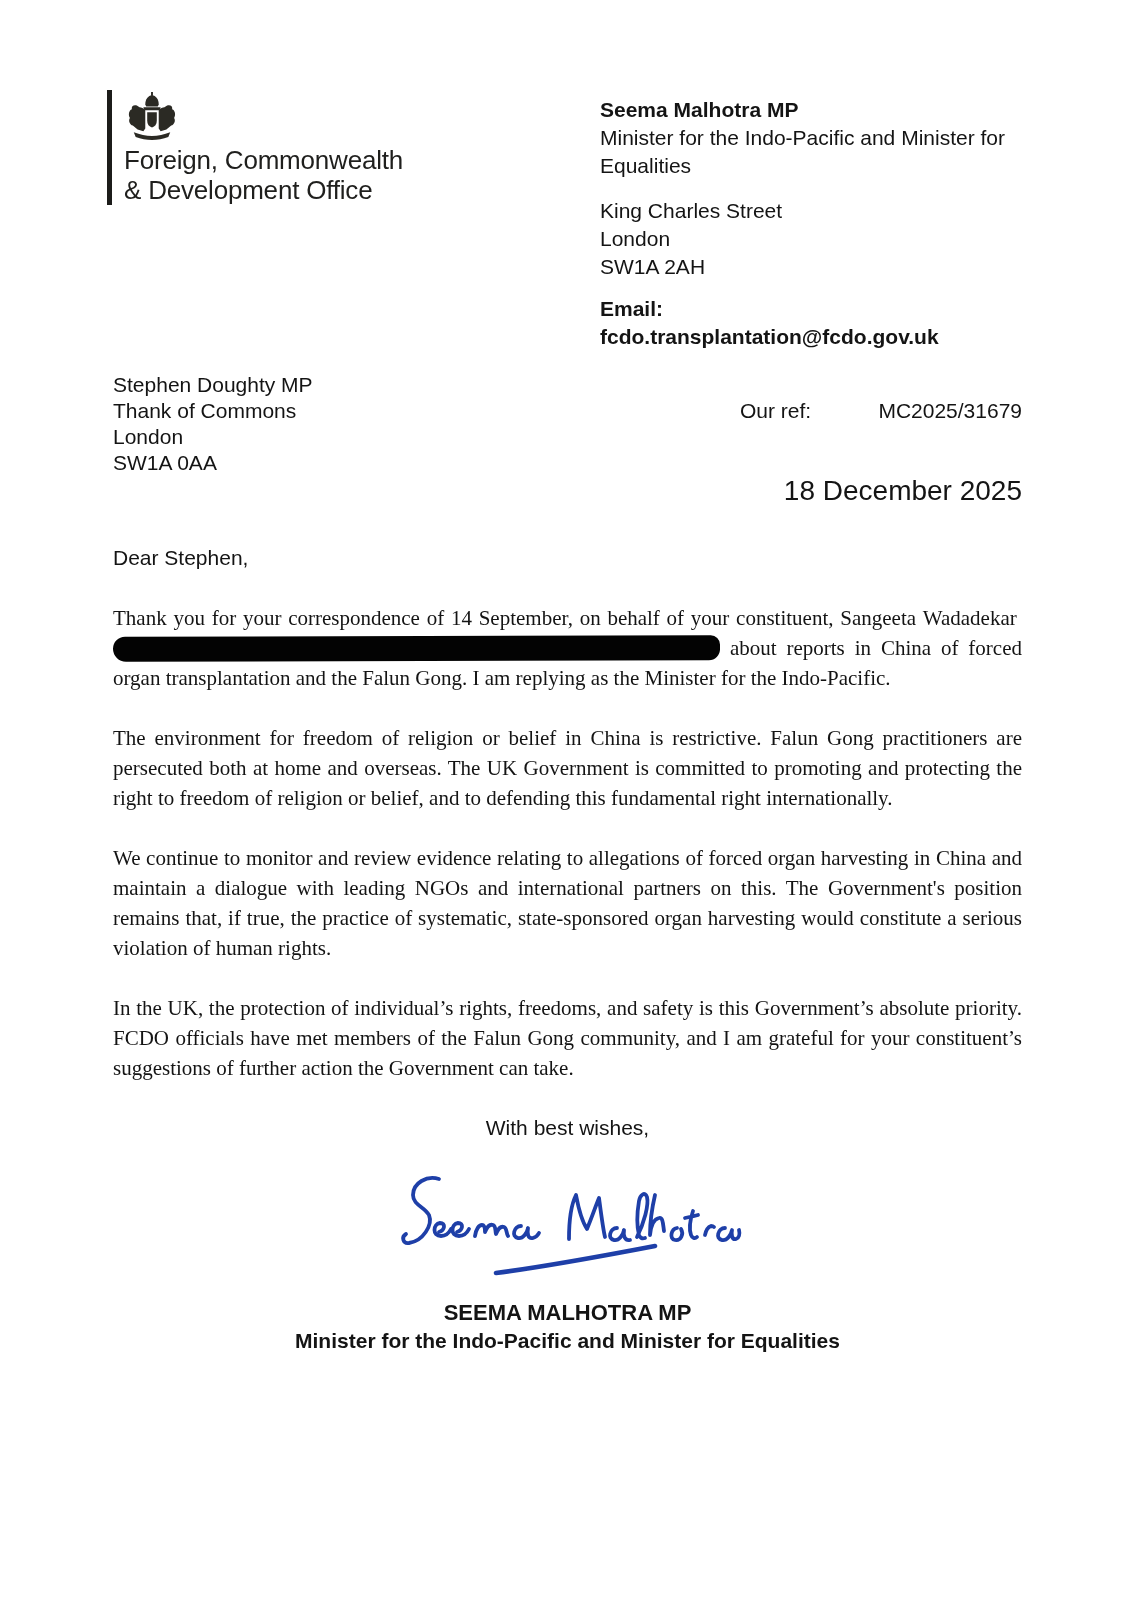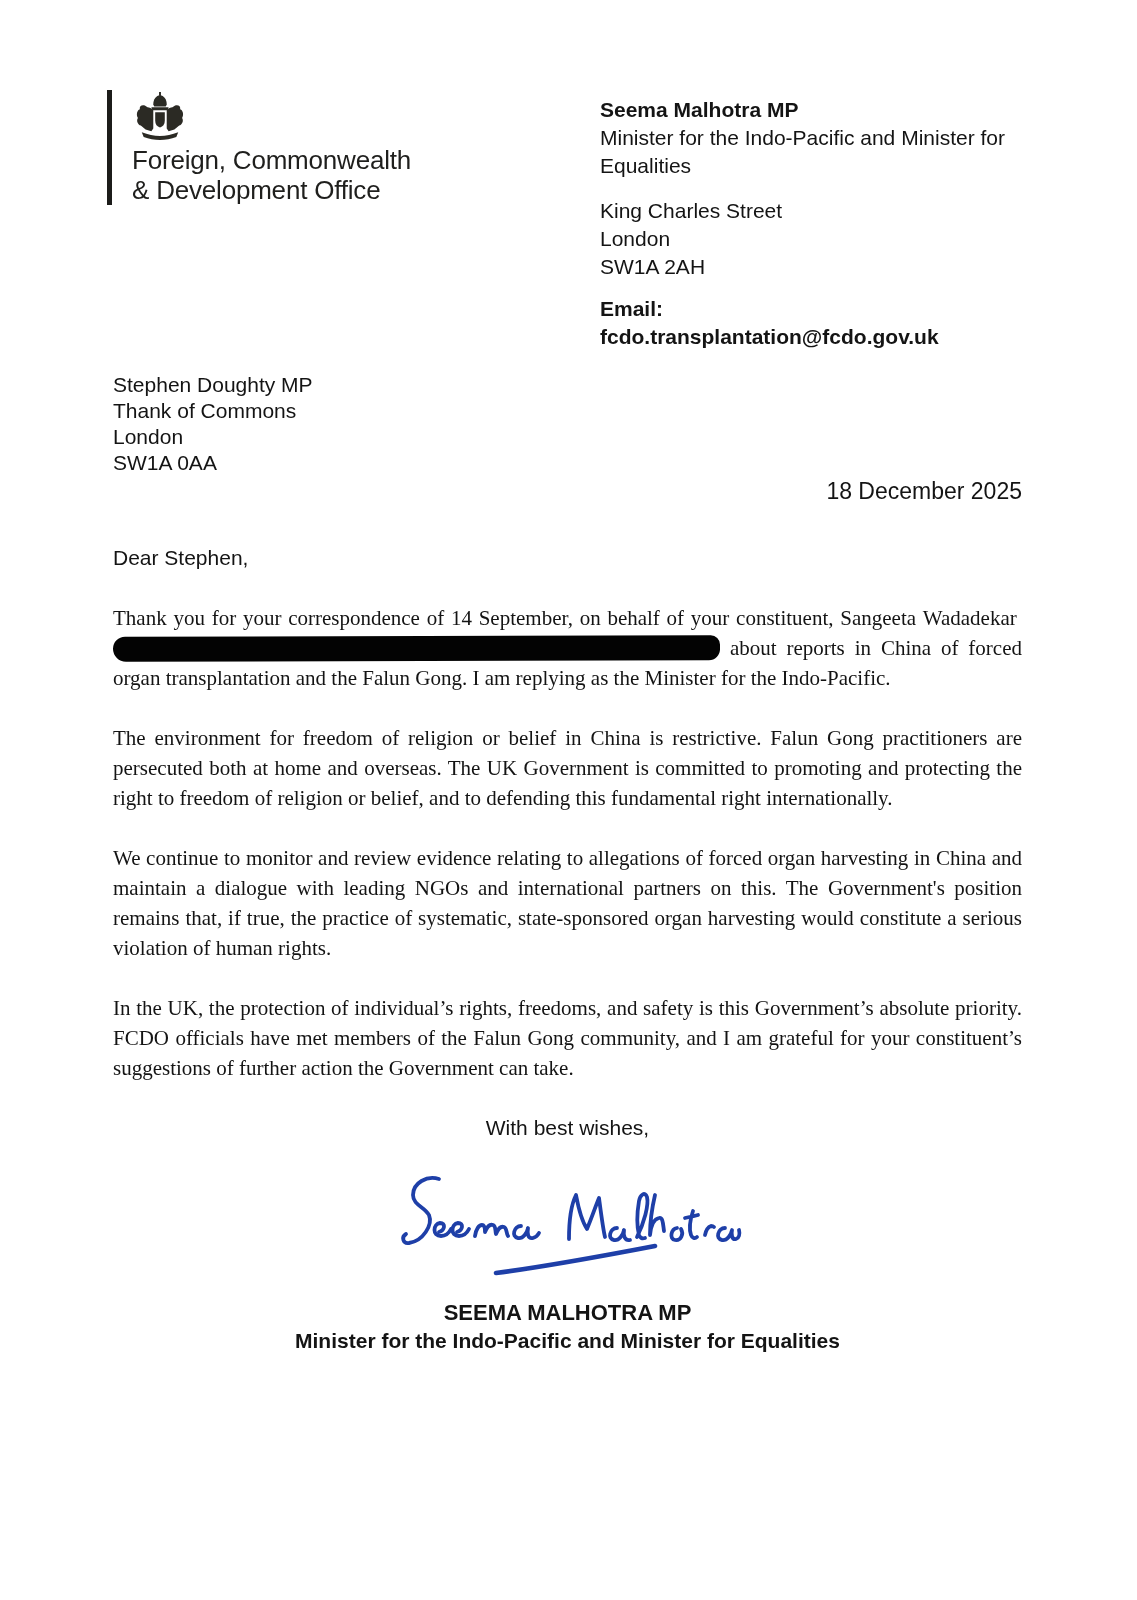--- a/index.html
+++ b/index.html
@@ -11,21 +11,21 @@
     font-family: "Liberation Sans", sans-serif;
     color: #141414;
     overflow: hidden;
   }
   .content { position: absolute; left: 113px; top: 0; width: 909px; height: 100%; }
 
   
   .header { position: absolute; top: 90px; left: 0; width: 100%; }
   .logo {
     border-left: 5px solid #1c1c1a;
-    padding-left: 20px;
+    padding-left: 12px;
     margin-left: -6px;
     display: inline-block;
   }
   .crest { display: block; margin: 2px 0 5px 1px; }
   .dept-name {
     font-size: 26px;
     line-height: 30px;
     color: #1f1f1d;
     letter-spacing: -0.2px;
   }
@@ -42,21 +42,21 @@
   .sender .addr { margin-top: 17px; }
   .sender .email-block { margin-top: 14px; font-weight: bold; }
 
   
   .recipient { position: absolute; top: 372px; left: 0; font-size: 21px; line-height: 26px; }
   .our-ref {
     position: absolute; top: 398px; left: 627px; right: 0;
     display: flex; justify-content: space-between;
     font-size: 21px; line-height: 26px;
   }
-  .date-row { position: absolute; top: 478px; right: 0; font-size: 23px; line-height: 26px; }
+  .date-row { position: absolute; top: 478px; right: 0; font-size: 28px; line-height: 26px; }
 
   
   .letter-body { position: absolute; top: 543px; left: 0; width: 909px; font-size: 21px; line-height: 30px; }
   .letter-body p { margin: 0 0 30px 0; }
   .para { text-align: justify; font-family: Liberation Serif, serif; }
   .redaction-bar {
     display: inline-block;
     width: 607px;
     height: 25px;
     background: #030303;
@@ -116,20 +116,24 @@
       </div>
     </div>
 
     <div class="recipient">
       <div>Stephen Doughty MP</div>
       <div>Thank of Commons</div>
       <div>London</div>
       <div>SW1A 0AA</div>
     </div>
 
+    <div class="our-ref">
+      <span>Our ref:</span>
+      <span>MC2025/31679</span>
+    </div>
 
     <div class="date-row">18 December 2025</div>
 
     <div class="letter-body">
       <p>Dear Stephen,</p>
 
       <p class="para"><span>Thank you for your correspondence of 14 September, on behalf of your constituent, Sangeeta&nbsp;Wadadekar&nbsp;</span><span class="redaction-bar"></span><span>&nbsp;about reports in China of forced organ transplantation and the Falun Gong. I am replying as the Minister for the Indo-Pacific.</span></p>
 
       <p class="para">The environment for freedom of religion or belief in China is restrictive. Falun Gong practitioners are persecuted both at home and overseas. The UK Government is committed to promoting and protecting the right to freedom of religion or belief, and to defending this fundamental right internationally.</p>
       <p class="para">We continue to monitor and review evidence relating to allegations of forced organ harvesting in China and maintain a dialogue with leading NGOs and international partners on this. The Government's position remains that, if true, the practice of systematic, state-sponsored organ harvesting would constitute a serious violation of human rights.</p>

